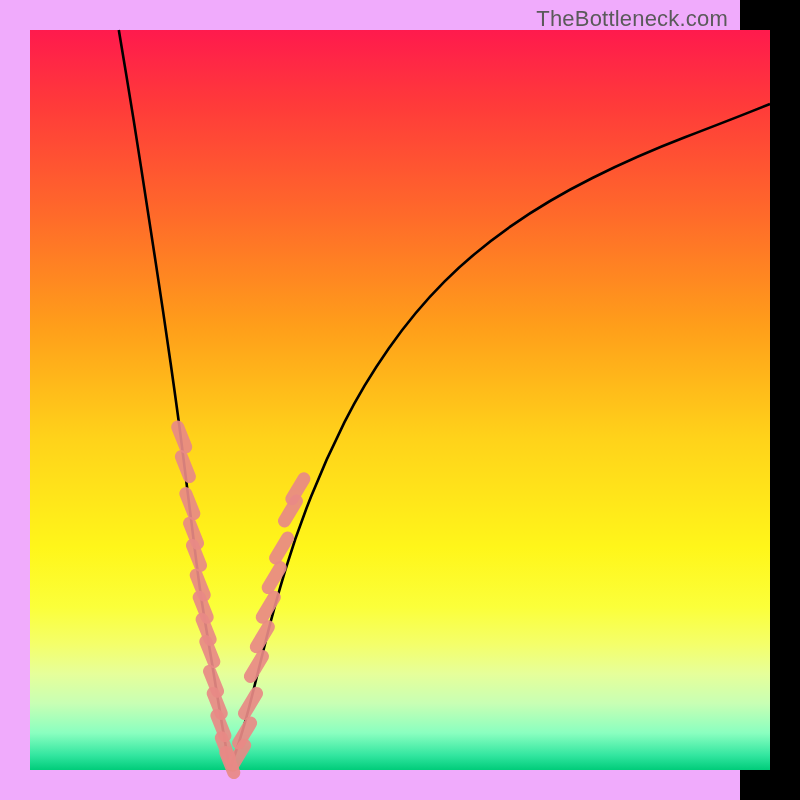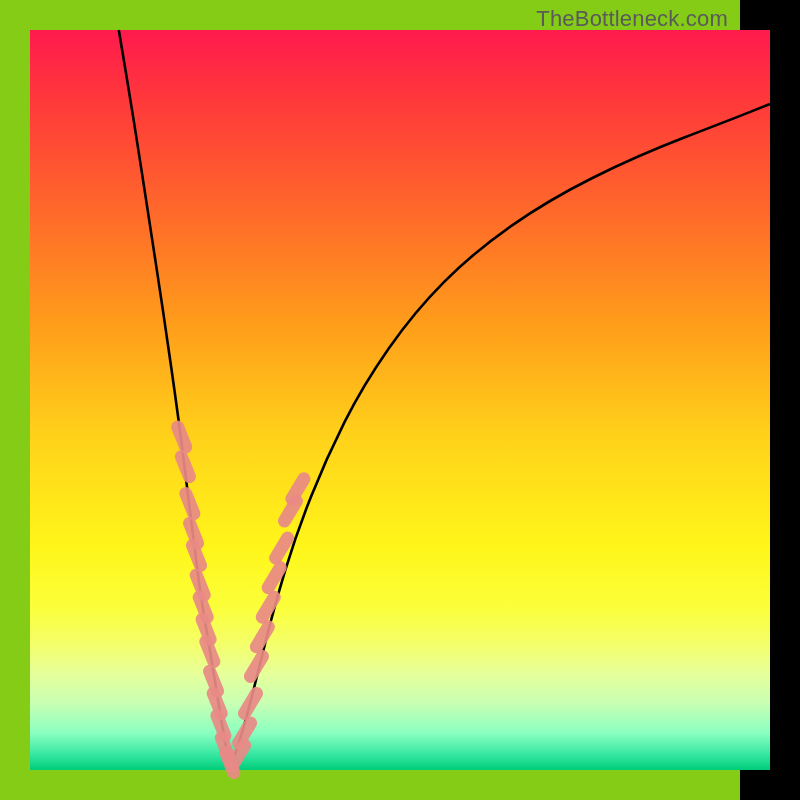--- a/index.html
+++ b/index.html
@@ -8,21 +8,21 @@
     width: 800px;
     height: 800px;
     overflow: hidden;
     background: #000;
     font-family: Arial, Helvetica, sans-serif;
   }
   .frame {
     position: relative;
     width: 740px;
     height: 800px;
-    background: #84cc16;
+    background: #f0abfc;
   }
   .plot-area {
     position: absolute;
     left: 30px;
     top: 30px;
     width: 740px;
     height: 740px;
     background: linear-gradient(
       to bottom,
       #ff1a4d 0%,

